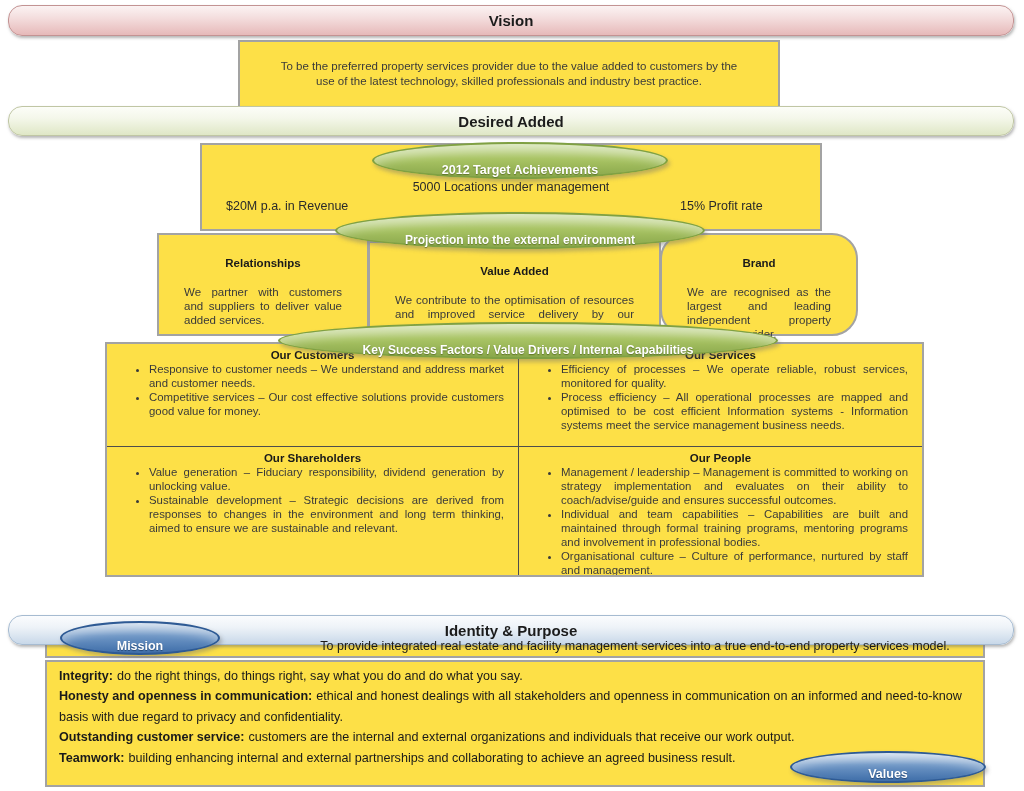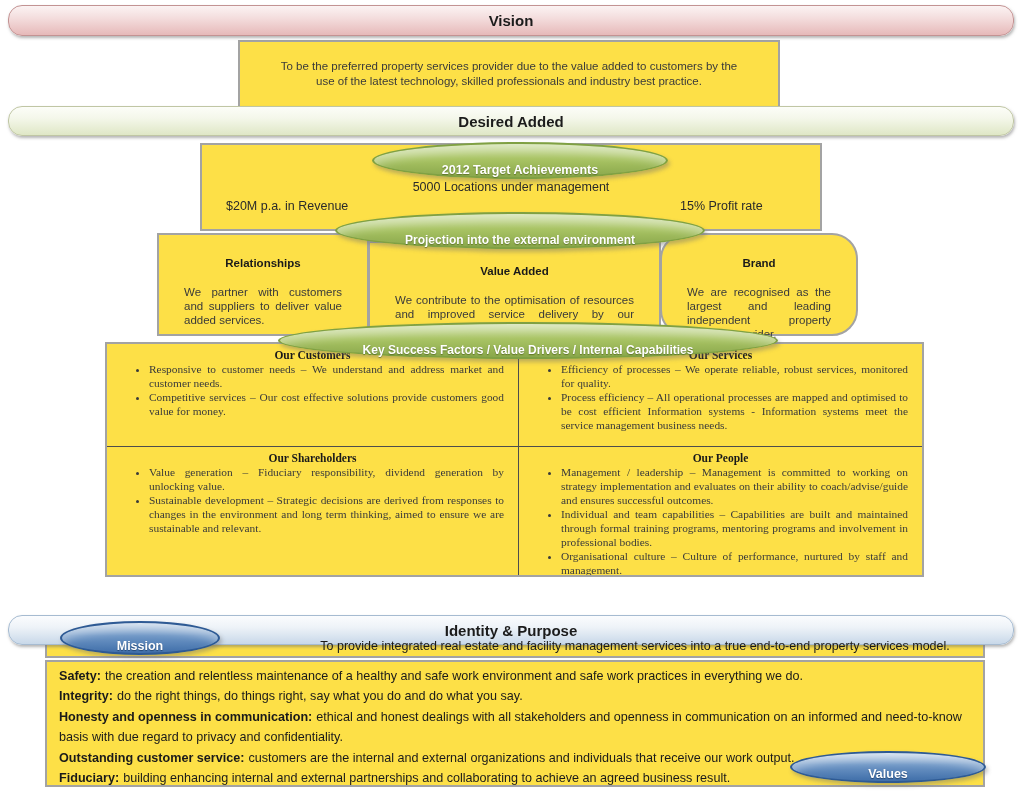--- a/index.html
+++ b/index.html
@@ -51,21 +51,21 @@
   .metric-profit{left:680px;top:199px;}
   
   .col{padding:22px 9px 6px 9px;}
   .col-relationships{left:157px;top:233px;width:212px;height:103px;}
   .col-value-added{left:368px;top:241px;width:293px;height:103px;}
   .col-brand{left:660px;top:233px;width:198px;height:103px;border-radius:26px;}
   .col h3{margin:0 0 1px 0;font-size:11.5px;text-align:center;color:#1a1a1a;}
   .col p{margin:16px;font-size:11.5px;line-height:14px;text-align:justify;color:#3a3a3a;}
   
   .grid-box{left:105px;top:342px;width:819px;height:235px;
-    display:grid;grid-template-columns:412px 1fr;grid-template-rows:103px 1fr;font-family:Liberation Serif, serif;}
+    display:grid;grid-template-columns:412px 1fr;grid-template-rows:103px 1fr;}
   .cell{box-sizing:border-box;padding-top:5px;overflow:hidden;}
   .cell-tl{border-right:1px solid #4d4d4d;border-bottom:1px solid #4d4d4d;}
   .cell-tr{border-bottom:1px solid #4d4d4d;}
   .cell-bl{border-right:1px solid #4d4d4d;}
   .cell h3{margin:0 0 1px 0;font-size:11.5px;text-align:center;color:#1a1a1a;}
   .cell ul{margin:0;padding:0 14px 0 42px;}
   .cell li{font-size:11.4px;line-height:14px;text-align:justify;color:#3a3a3a;}
   
   .mission-box{left:45px;top:618px;width:940px;height:40px;}
   .mission-text{position:absolute;left:300px;top:618px;width:670px;height:56px;z-index:3;
@@ -158,32 +158,29 @@
   </div>
 
   <div class="box mission-box"></div>
   <div class="ellipse ellipse-blue badge-mission">
     <span>Mission</span>
   </div>
   <div class="mission-text">To provide integrated real estate and facility management services into a true end-to-end property services model.</div>
 
   <div class="box values-box">
     <div class="vline">
-      <span class="value-term">Safety:</span><span>the creation and relentless maintenance of a healthy and safe work environment and safe work practices in everything we do.</span>
-    </div>
-    <div class="vline">
       <span class="value-term">Integrity:</span><span>do the right things, do things right, say what you do and do what you say.</span>
     </div>
     <div class="vline">
       <span class="value-term">Honesty and openness in communication:</span><span>ethical and honest dealings with all stakeholders and openness in communication on an informed and need-to-know basis with due regard to privacy and confidentiality.</span>
     </div>
     <div class="vline">
       <span class="value-term">Outstanding customer service:</span><span>customers are the internal and external organizations and individuals that receive our work output.</span>
     </div>
     <div class="vline">
-      <span class="value-term">Fiduciary:</span><span>building enhancing internal and external partnerships and collaborating to achieve an agreed business result.</span>
+      <span class="value-term">Teamwork:</span><span>building enhancing internal and external partnerships and collaborating to achieve an agreed business result.</span>
     </div>
   </div>
   <div class="ellipse ellipse-blue badge-values">
     <span>Values</span>
   </div>
 
 </div>
 
 </body></html>

